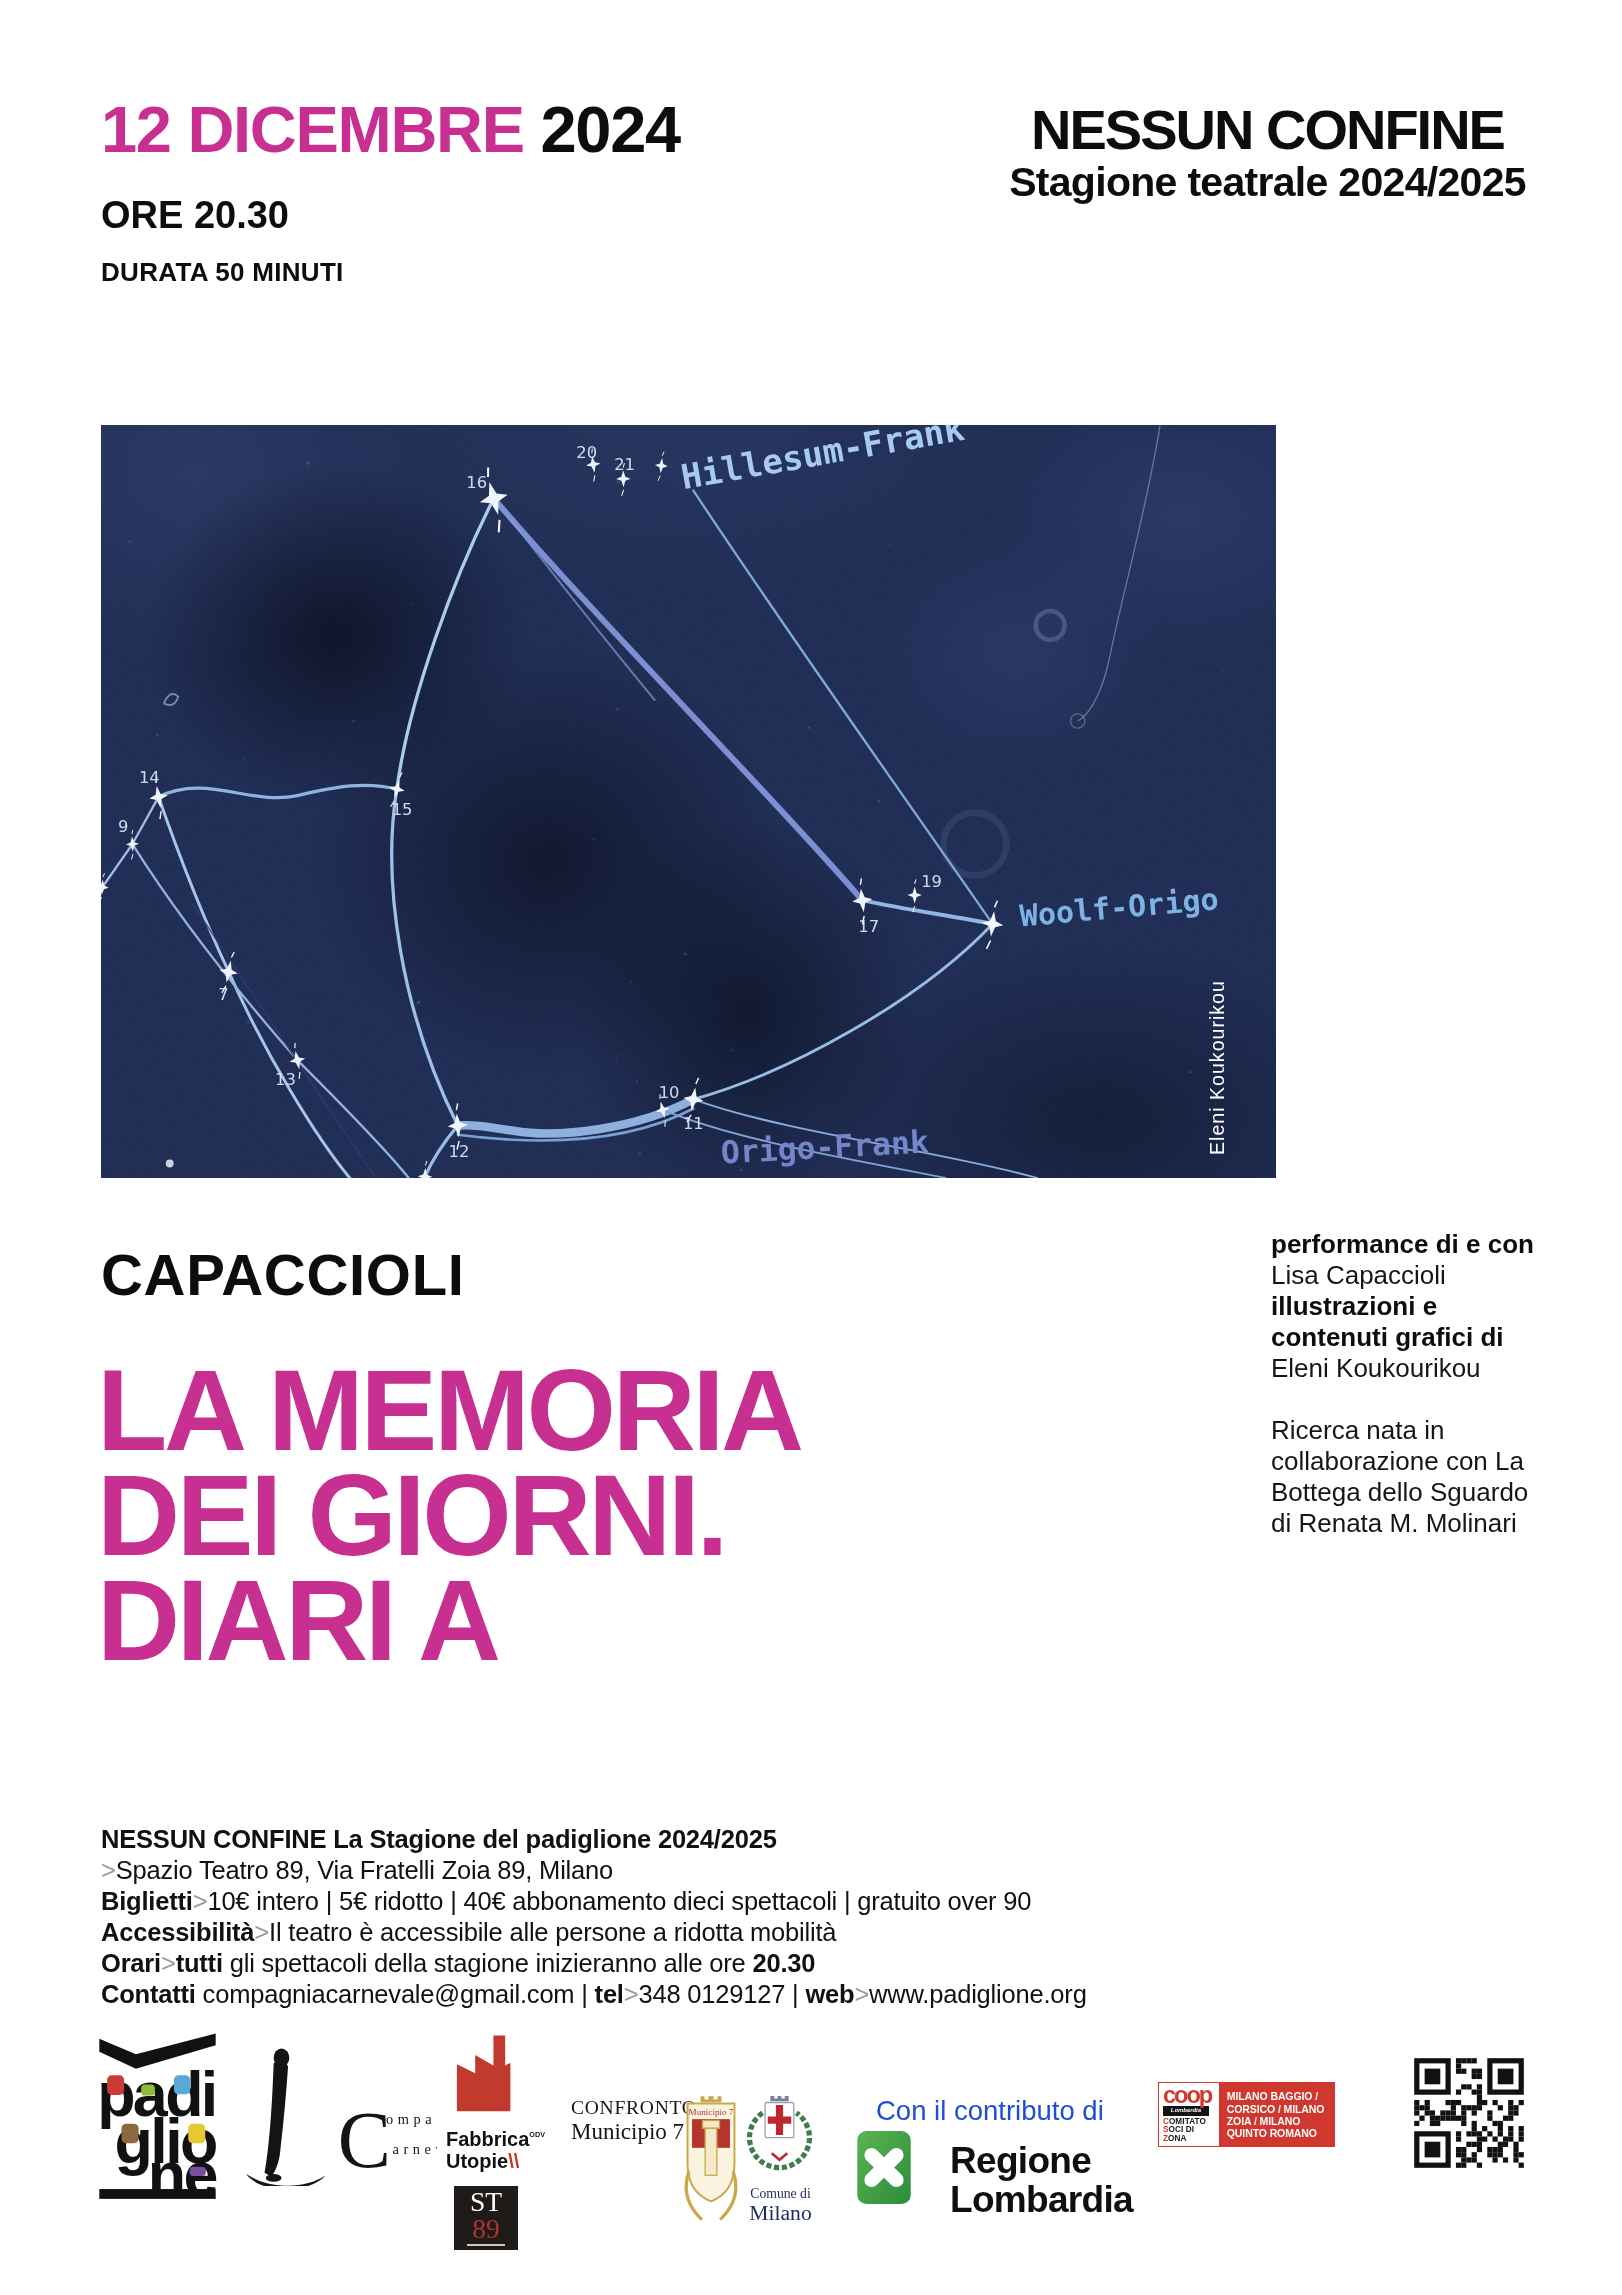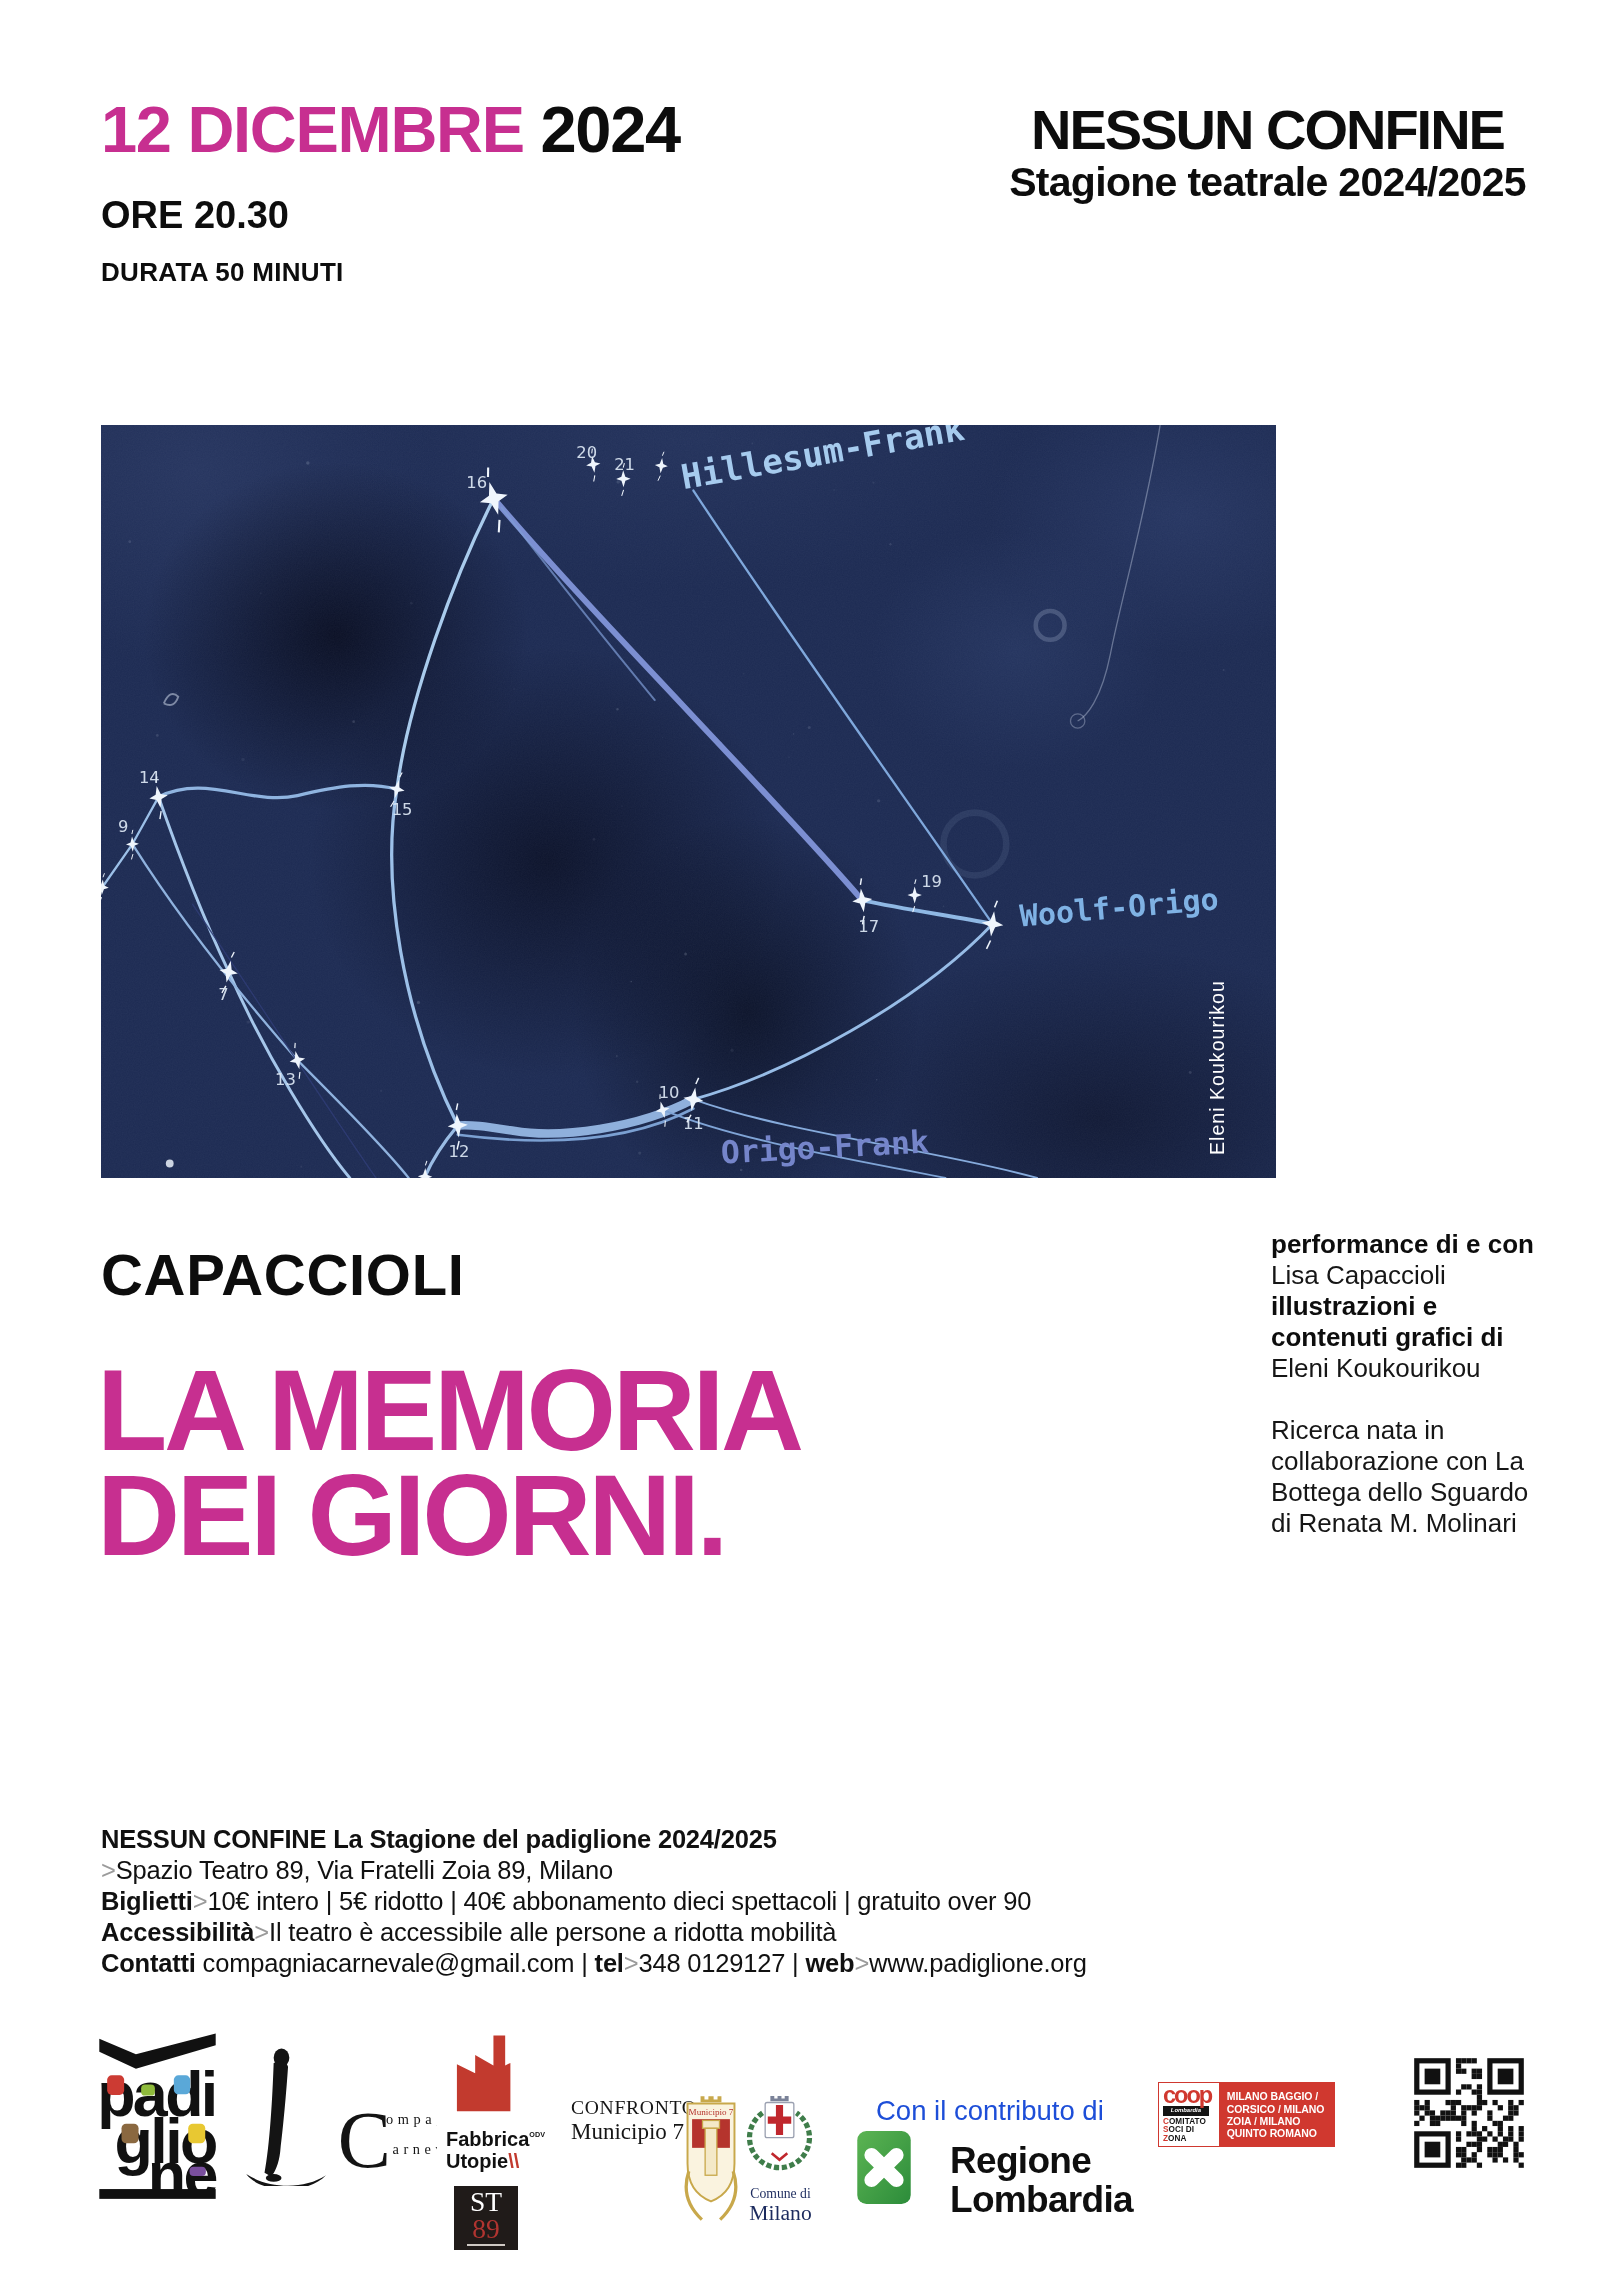--- a/index.html
+++ b/index.html
@@ -263,40 +263,42 @@
       <text transform="translate(1405,766) rotate(-5)" font-size="46" fill="#7fb2e4" class="const-label">Woolf-Origo</text>
       <text transform="translate(948,1128) rotate(-3)" font-size="48" fill="#7585ca" class="const-label">Origo-Frank</text>
       <text transform="translate(1716,1115) rotate(-90)" font-size="30" fill="#ffffff" font-family="Liberation Sans,sans-serif" letter-spacing="1.5">Eleni Koukourikou</text>
     </svg>
 </div>
 
 <div class="abs" id="company">CAPACCIOLI</div>
 <div class="abs" id="title">
   <div>LA MEMORIA</div>
   <div>DEI GIORNI.</div>
+  <div>DIARI A</div>
 </div>
 
 <div class="abs" id="credits">
     <div class="b">performance di e con</div>
     <div>Lisa Capaccioli</div>
     <div class="b">illustrazioni e</div>
     <div class="b">contenuti grafici di</div>
     <div>Eleni Koukourikou</div>
     <div>&nbsp;</div>
     <div>Ricerca nata in</div>
     <div>collaborazione con La</div>
     <div>Bottega dello Sguardo</div>
     <div>di Renata M. Molinari</div>
   </div>
 
 <div class="abs" id="info">
     <div><span class="b">NESSUN CONFINE La Stagione del padiglione 2024/2025</span></div>
     <div><span class="g">&gt;</span><span>Spazio Teatro 89, Via Fratelli Zoia 89, Milano</span></div>
     <div><span class="b">Biglietti</span><span class="g">&gt;</span><span>10€ intero | 5€ ridotto | 40€ abbonamento dieci spettacoli | gratuito over 90</span></div>
     <div><span class="b">Accessibilità</span><span class="g">&gt;</span><span>Il teatro è accessibile alle persone a ridotta mobilità</span></div>
+    <div><span class="b">Orari</span><span class="g">&gt;</span><span class="b">tutti</span><span> gli spettacoli della stagione inizieranno alle ore </span><span class="b">20.30</span></div>
     <div><span class="b">Contatti</span><span> compagniacarnevale@gmail.com | </span><span class="b">tel</span><span class="g">&gt;</span><span>348 0129127 | </span><span class="b">web</span><span class="g">&gt;</span><span>www.padiglione.org</span></div>
   </div>
 
 <svg class="abs" style="left:98px;top:2032px" width="119" height="167" viewBox="0 0 182 255">
   <path d="M2,10 L58,34 L180,2 L180,20 L58,56 L2,30 Z" fill="#111"></path>
   <g font-family="Liberation Sans,sans-serif" font-weight="bold" font-size="96" fill="#111" text-anchor="end" letter-spacing="-4">
     <text x="180" y="128">padi</text>
     <text x="180" y="200">glio</text>
     <text x="180" y="250">ne</text>
   </g>

